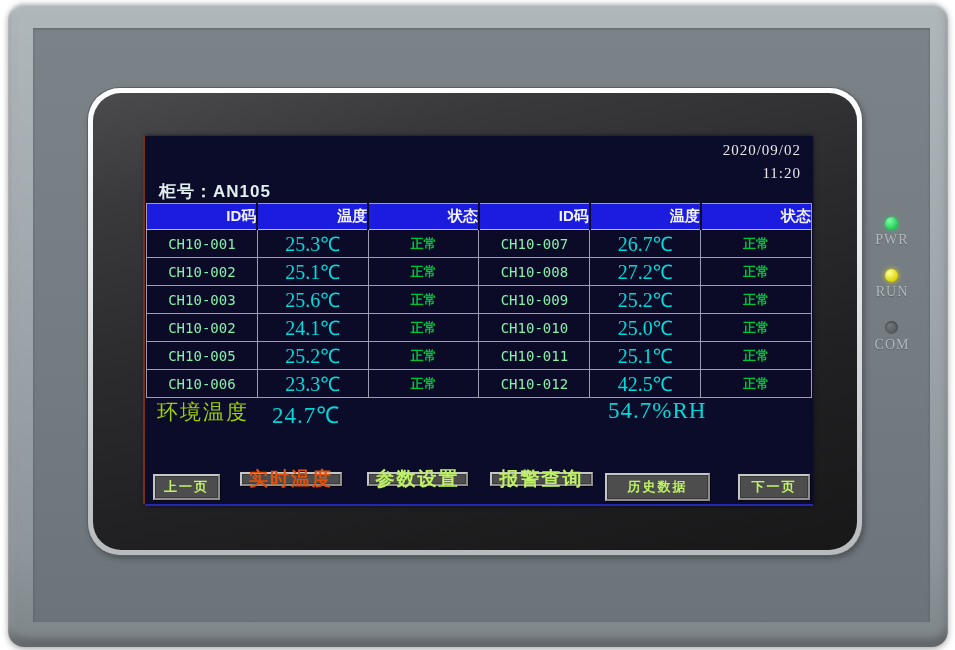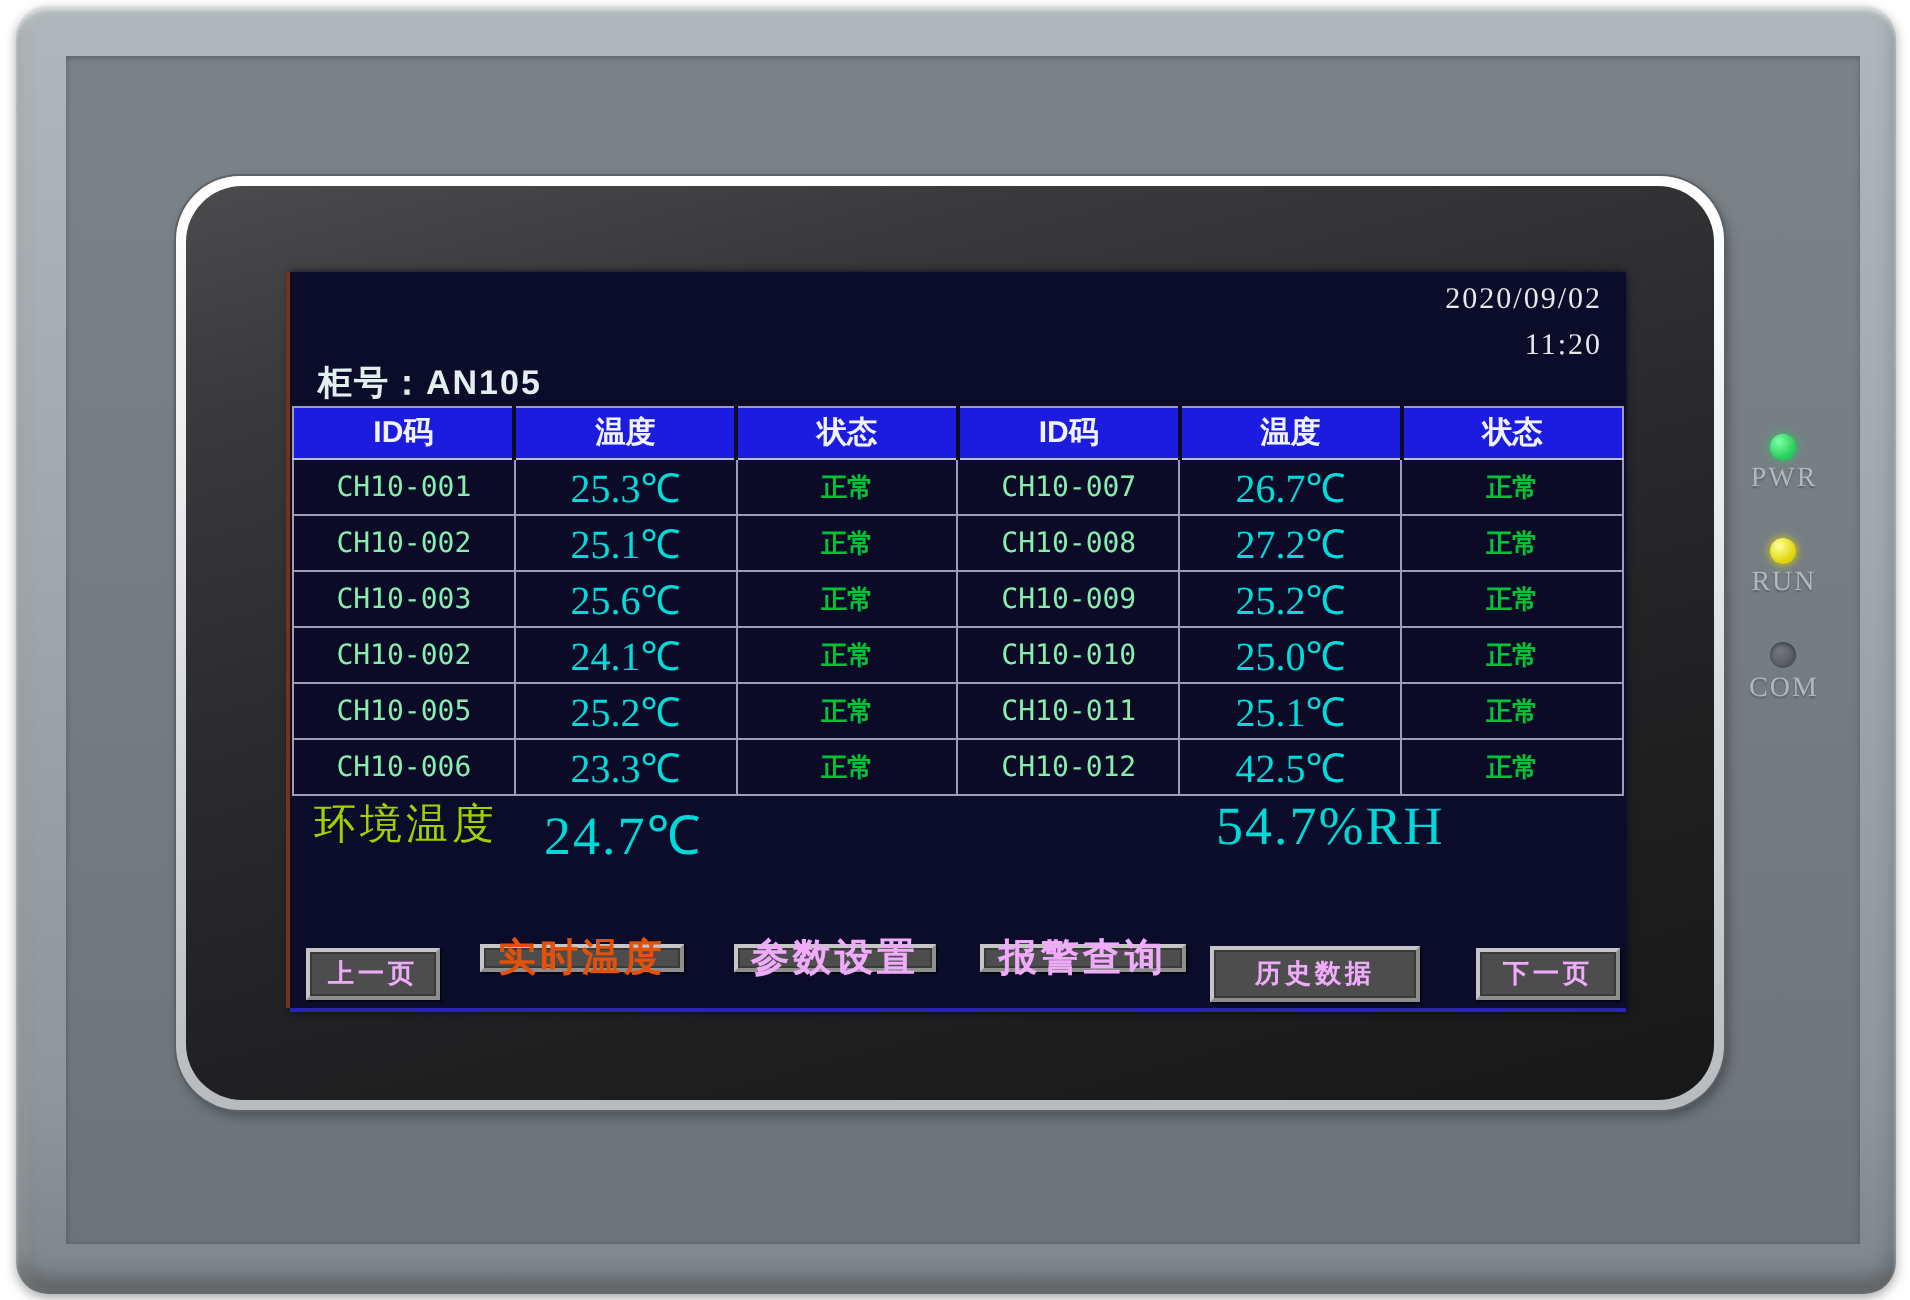--- a/index.html
+++ b/index.html
@@ -59,46 +59,46 @@
   }
 
   
   table.channels {
     position:absolute; left:1px; top:67px; width:666px;
     border-collapse:collapse; table-layout:fixed;
     border:1px solid #9c9cb4;
   }
   table.channels th {
     background:#1c1ce0; color:#f0f2ff; font-size:15px; font-weight:bold;
-    height:26px; border-left:2px solid #0b0b26; border-bottom:1px solid #bdbdd2;
+    height:26px; border-left:2px solid #0b0b26; border-bottom:1px solid #bdbdd2;text-align:right;
   }
   table.channels th:first-child { border-left:none; }
   table.channels td {
     height:27px; text-align:center; vertical-align:middle;
     border:1px solid #9c9cb4; background:#0b0b28;
   }
   td.col-id     { color:#86efac; font-family:"DejaVu Sans Mono", monospace; font-size:14px; }
   td.col-temp   { color:#00dcdc; font-family:"Liberation Serif", serif; font-size:20px; }
   td.col-status { color:#00c437; font-size:13px; font-weight:bold; }
 
   
   .env-label {
     position:absolute; top:262px; font-size:21px; color:#9fd000; letter-spacing:2px;
   }
   .env-value {
-    position:absolute; top:262px; font-size:27px; color:#00d8d8;
+    position:absolute; top:262px; font-size:23px; color:#00d8d8;
     font-family:"Liberation Serif", serif; letter-spacing:1px;
   }
   .env-temp-label { left:12px; }  .env-temp-value { left:127px; }
   .env-hum-label  { left:347px; } .env-hum-value  { left:463px;text-align:right; }
 
   
   .nav-btn {
     position:absolute; display:flex; align-items:center; justify-content:center;
-    background:#4d4d4d; color:#f0abfc; cursor:pointer;
+    background:#4d4d4d; color:#bef264; cursor:pointer;
     border:2px solid; border-color:#c6c6c6 #8e8e8e #8e8e8e #c6c6c6;
     box-shadow:1px 1px 0 rgba(0,0,0,.55), inset 0 0 0 1px #3a3a3a;
     letter-spacing:2px; white-space:nowrap;
   }
   .btn-large { top:336px; height:14px; font-size:19px; font-weight:bold; }
   .btn-small { top:338px; height:26px; font-size:13px; font-weight:bold; }
   .btn-mid   { top:337px; height:28px; font-size:13px; font-weight:bold; }
   .nav-prev     { left:8px;   width:67px; }
   .nav-realtime { left:95px;  width:102px; color:#e2500a; }
   .nav-params   { left:222px; width:101px; }

